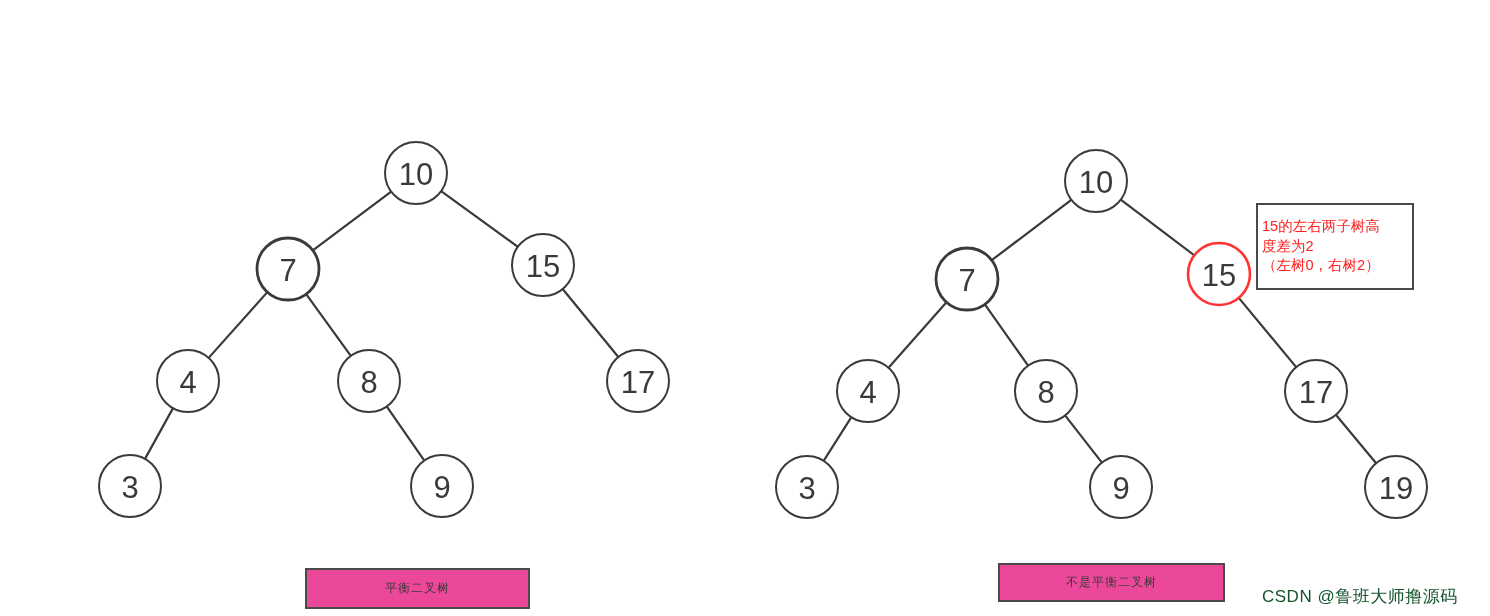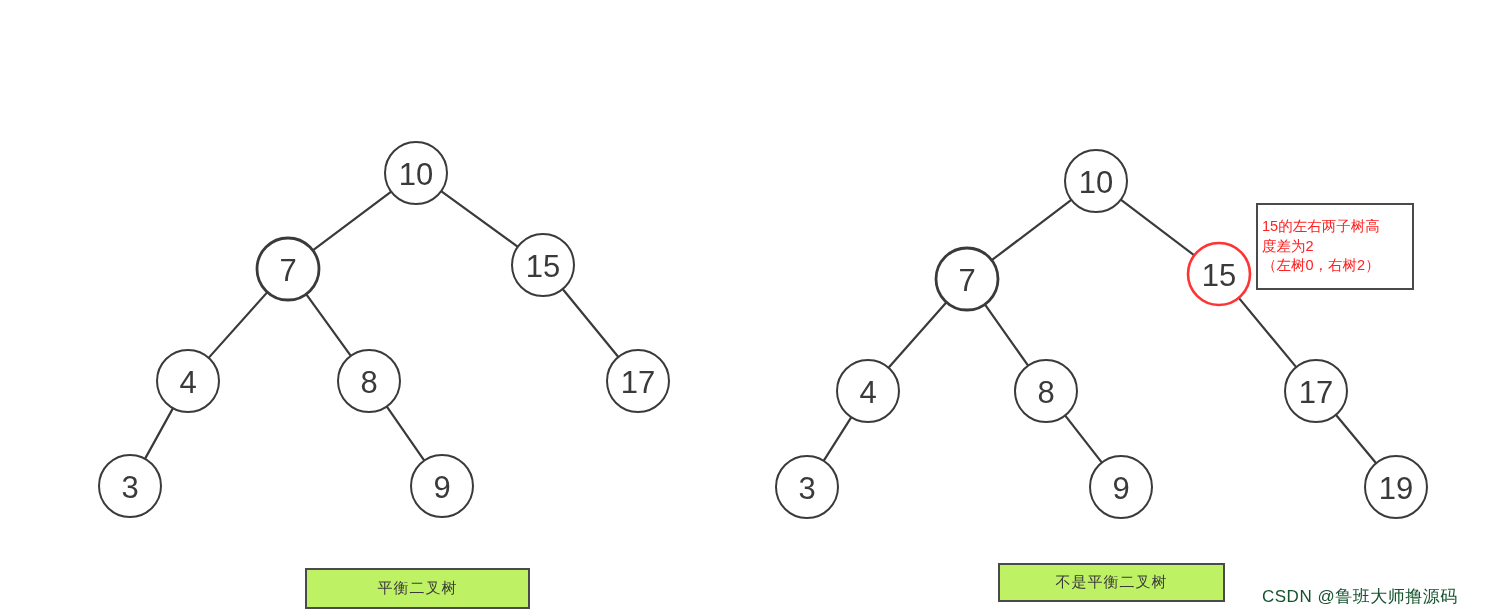--- a/index.html
+++ b/index.html
@@ -14,26 +14,26 @@
   .node-text{
     font-family:"Liberation Sans","DejaVu Sans",sans-serif;
     font-size:31px;
     fill:#3a3a3a;
     text-anchor:middle;
     dominant-baseline:central;
   }
   .box-label{
     position:absolute;
     border:2px solid #4a4a4a;
-    background:#bef264;
+    background:#ec4899;
     box-sizing:border-box;
     display:flex;
     align-items:center;
     justify-content:center;
-    font-size:15px;
+    font-size:12px;
     color:#3a3a3a;
     letter-spacing:1px;
   }
   #note-box{
     position:absolute;
     left:1256px;top:203px;
     width:158px;height:87px;
     border:2px solid #4a4a4a;
     background:#ffffff;
     box-sizing:border-box;

